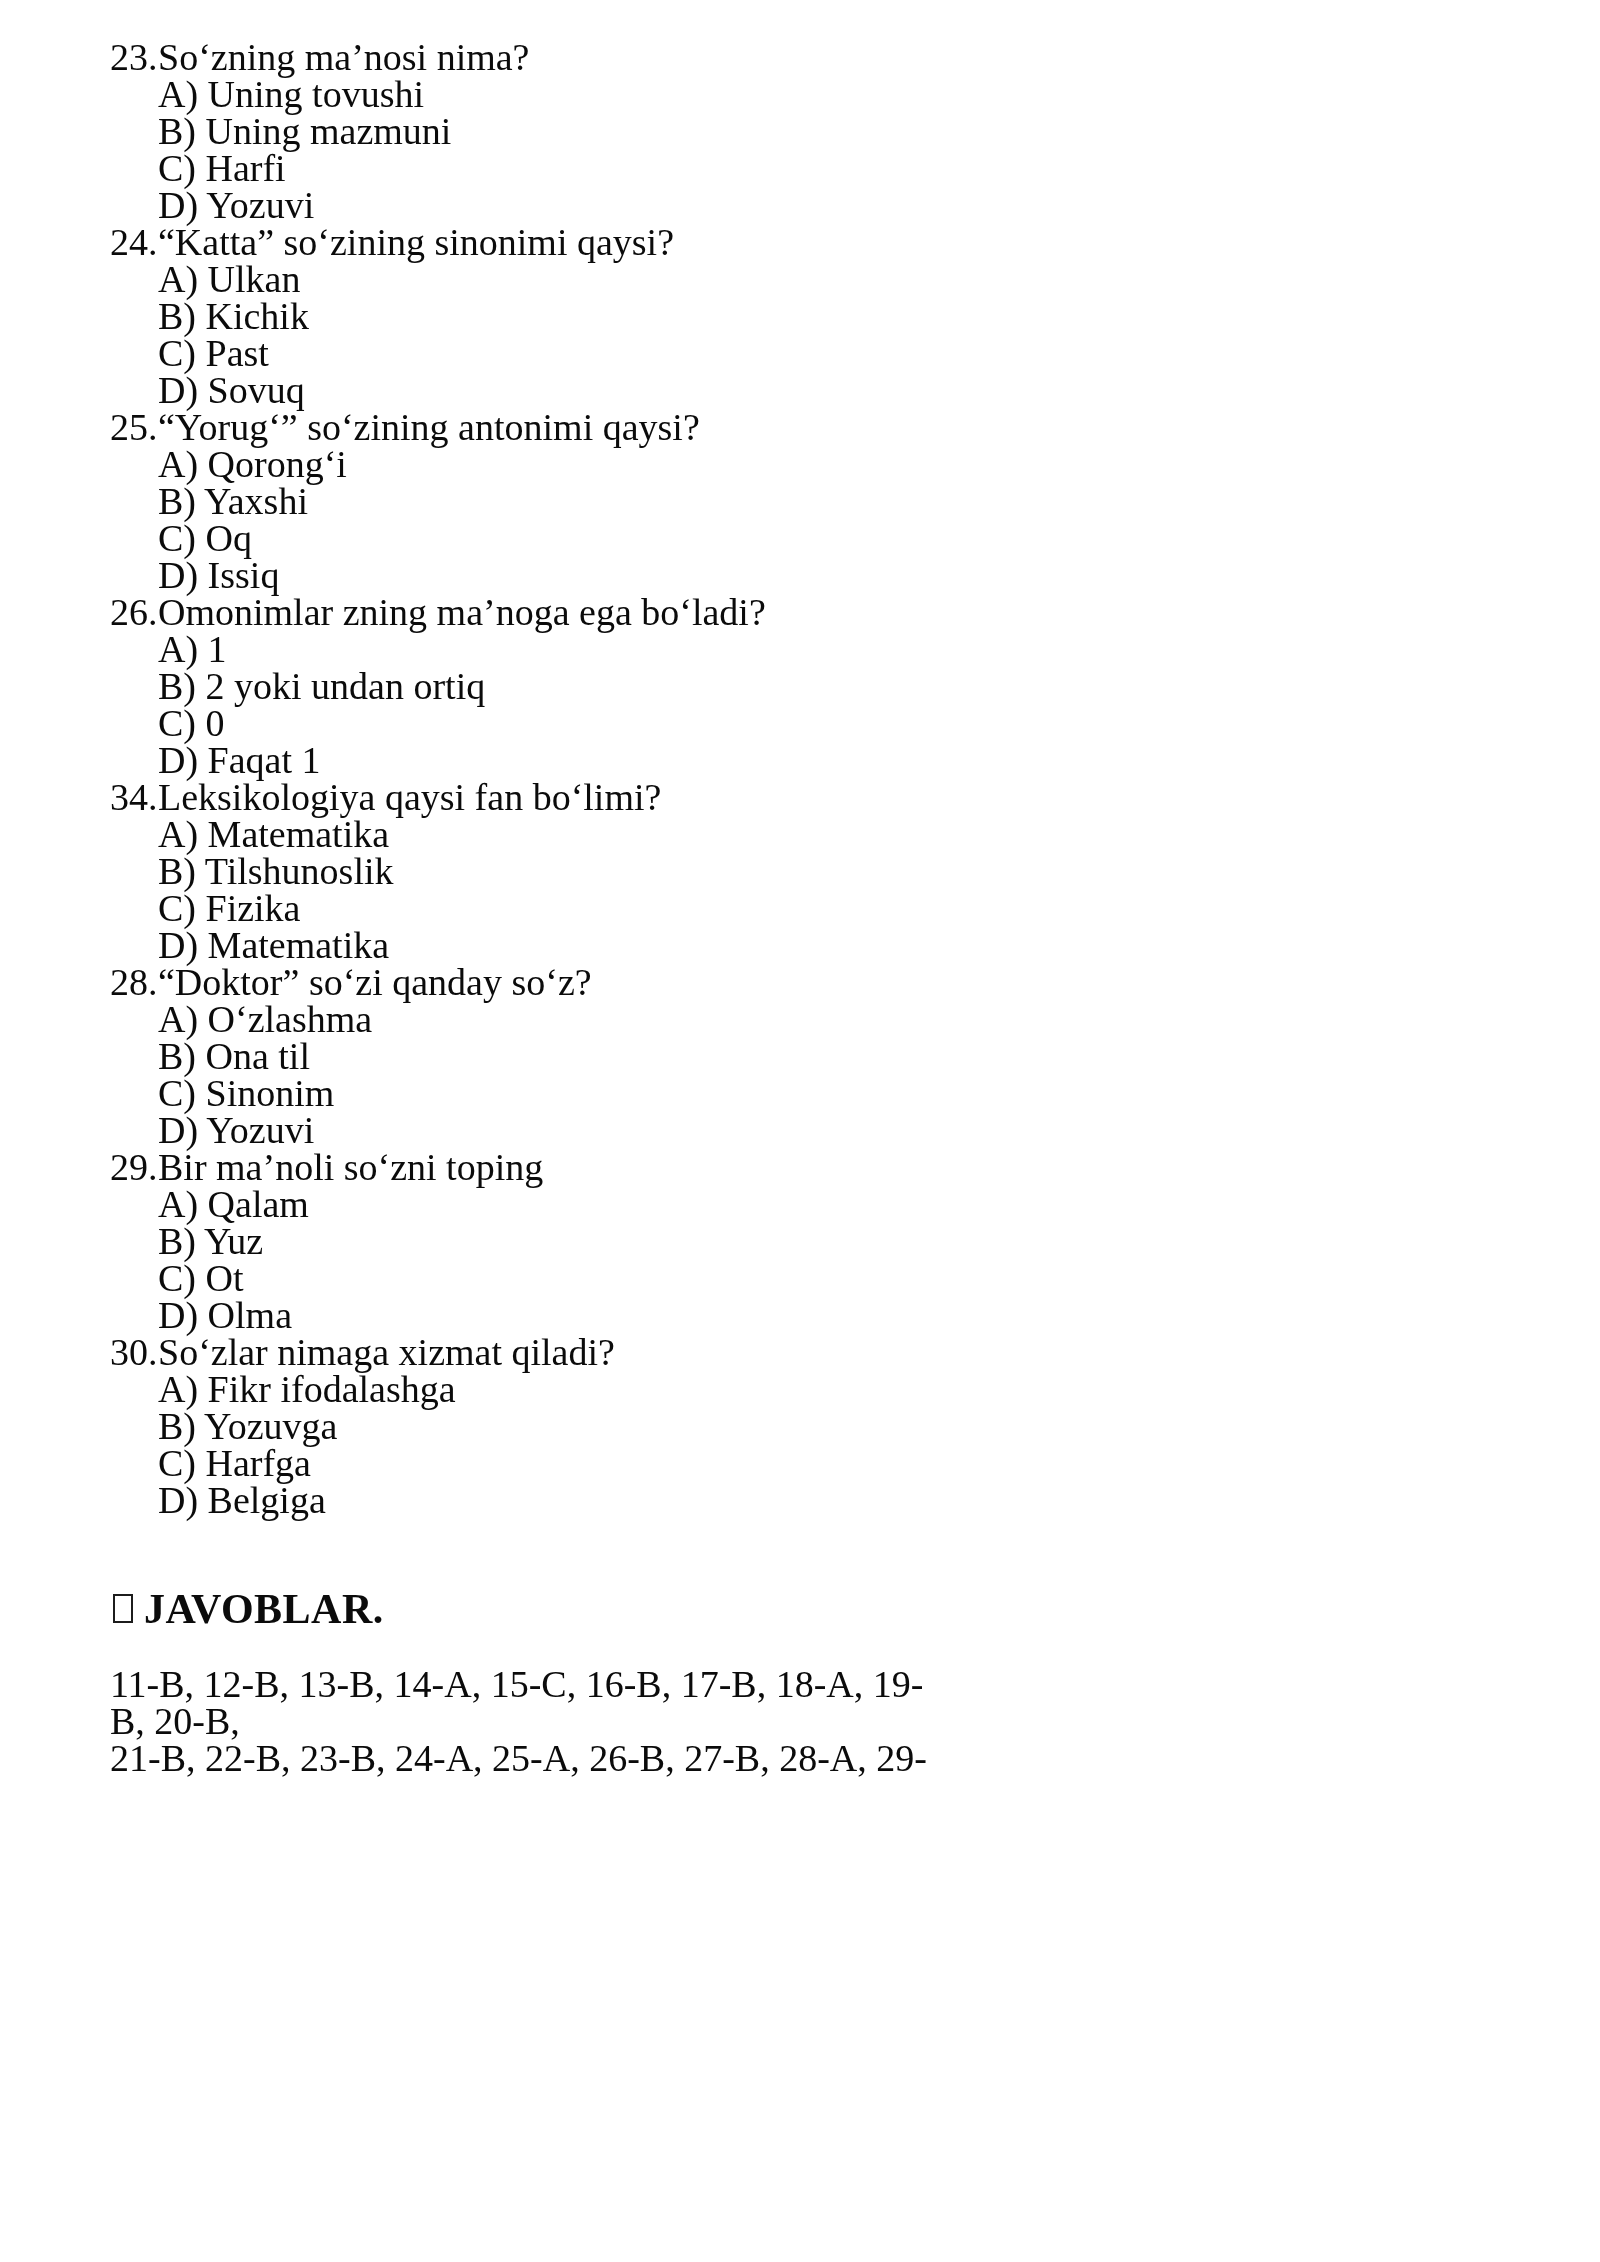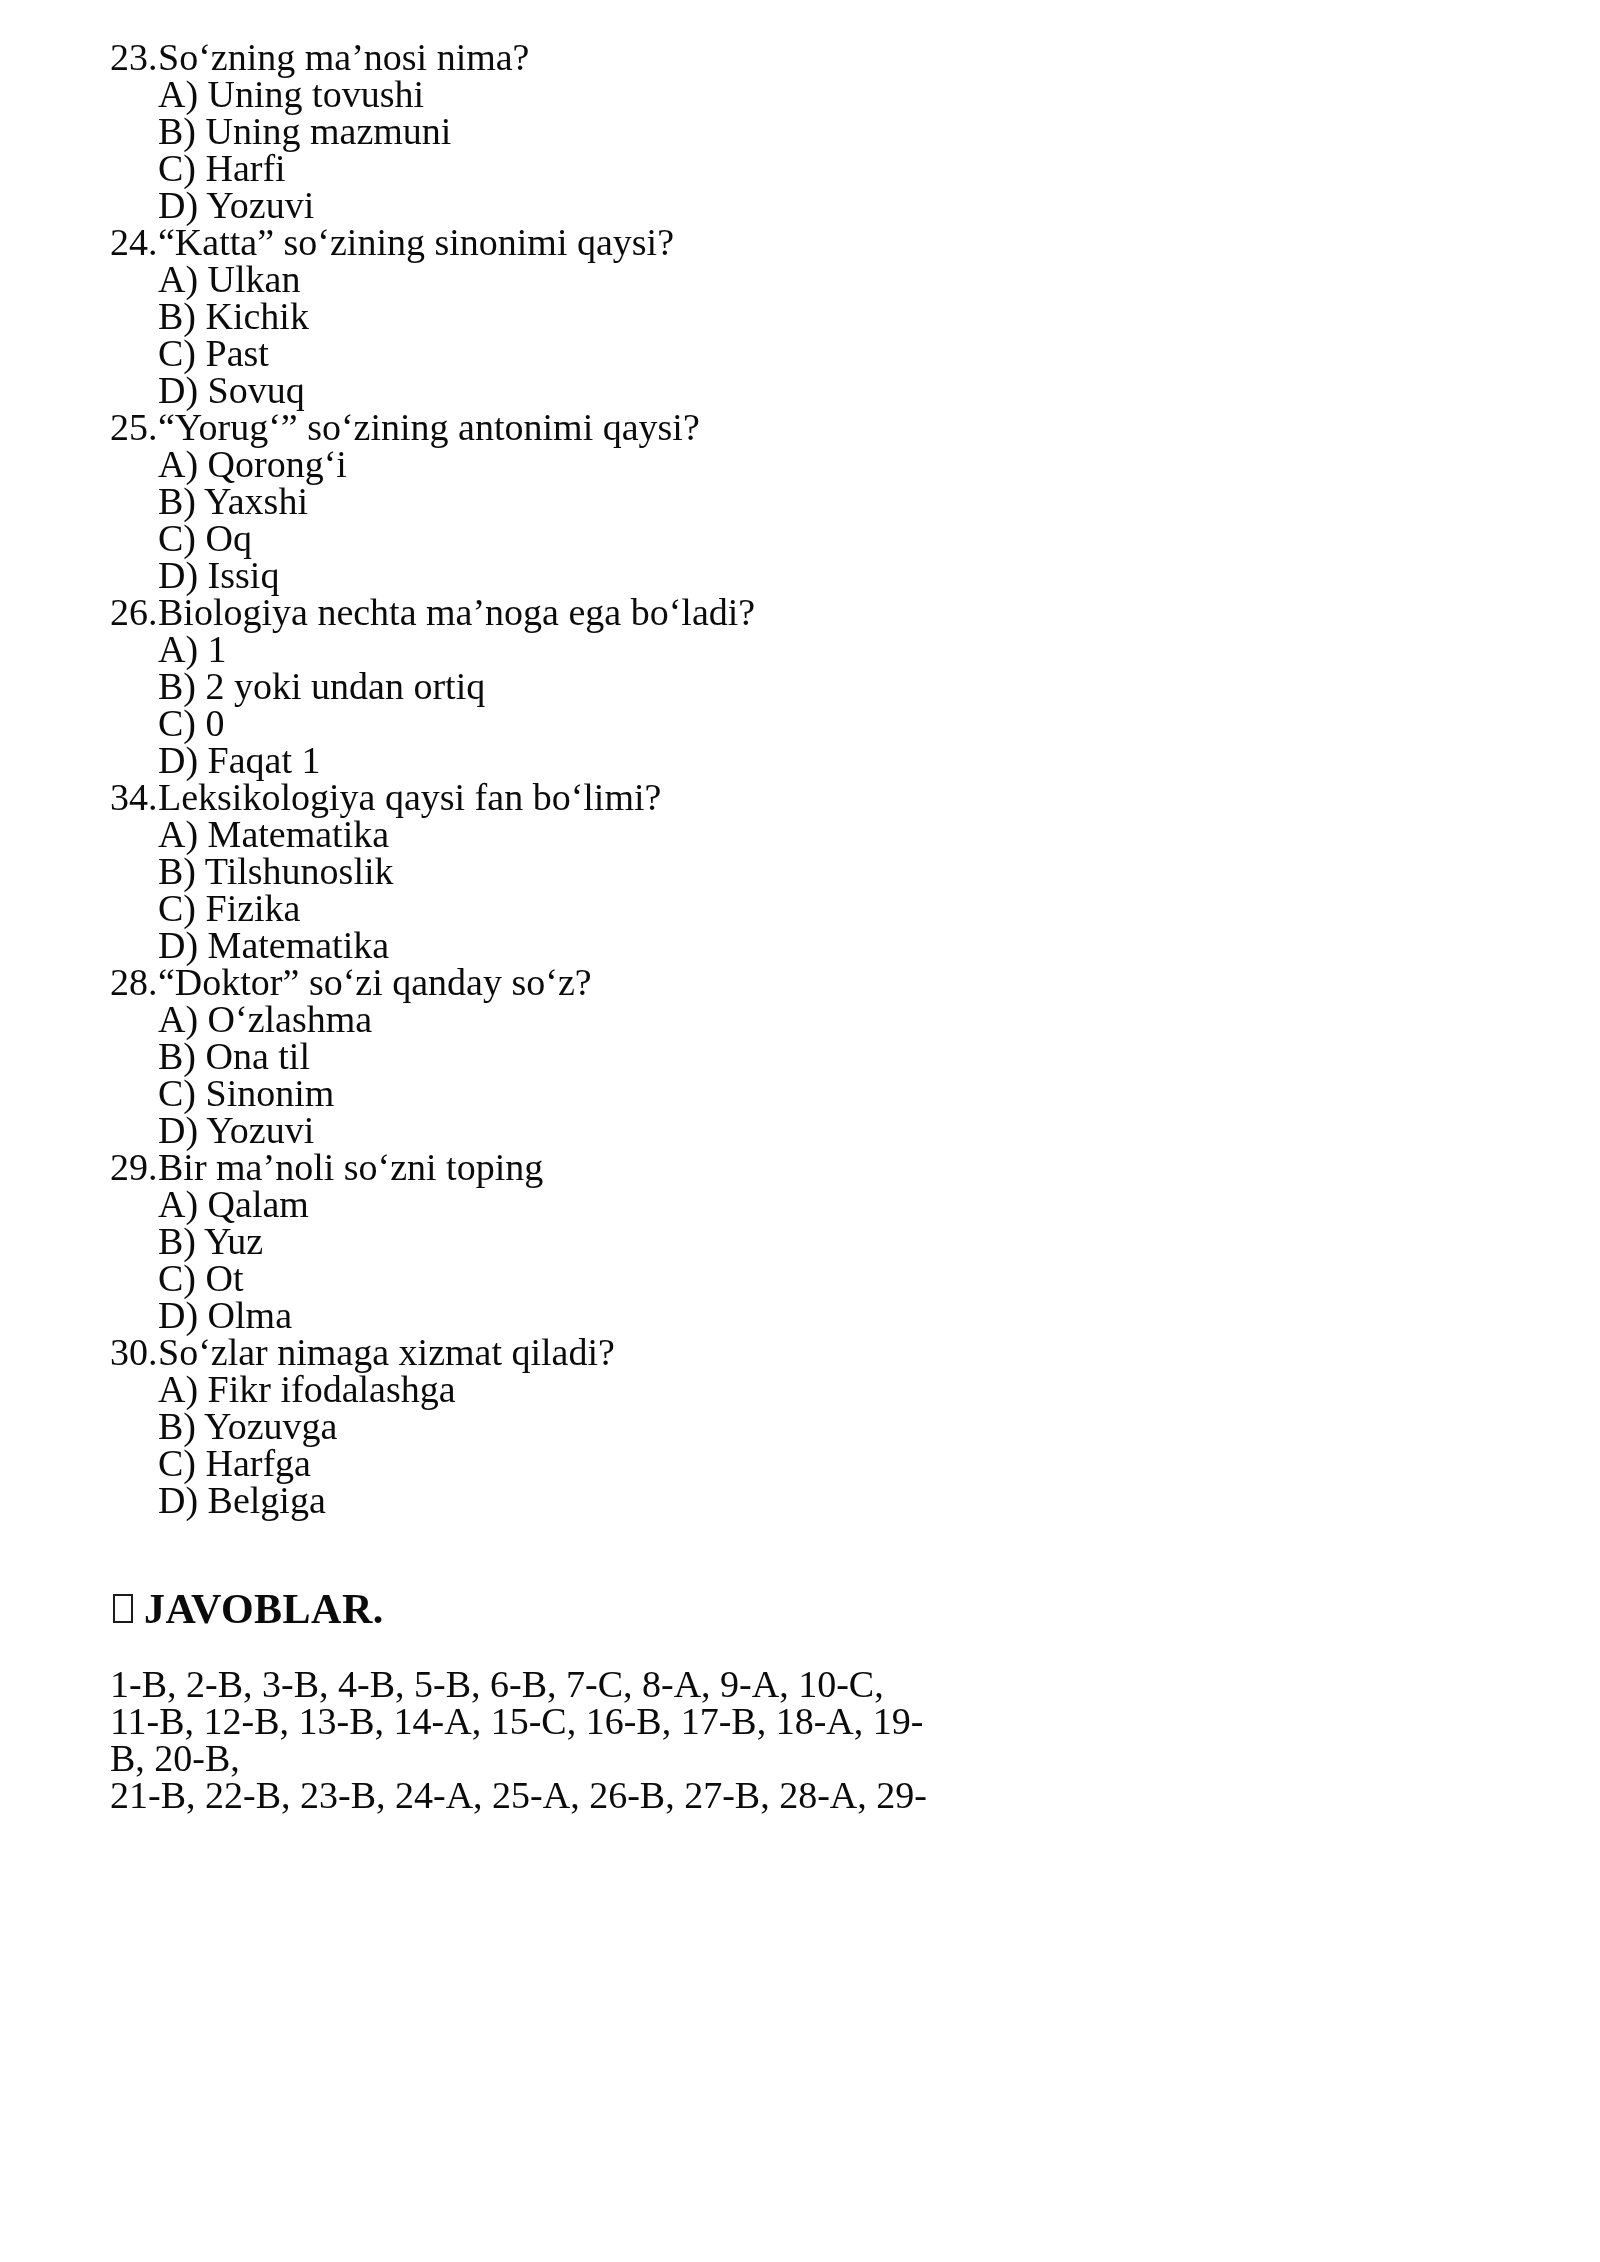--- a/index.html
+++ b/index.html
@@ -83,21 +83,21 @@
 
     <div class="qblock">
       <div class="line qline"><span class="qnum">25.</span><span class="qtext">“Yorug‘” so‘zining antonimi qaysi?</span></div>
       <div class="line opt">A) Qorong‘i</div>
       <div class="line opt">B) Yaxshi</div>
       <div class="line opt">C) Oq</div>
       <div class="line opt">D) Issiq</div>
     </div>
 
     <div class="qblock">
-      <div class="line qline"><span class="qnum">26.</span><span class="qtext">Biologiya nechta ma’noga ega bo‘ladi?</span></div>
+      <div class="line qline"><span class="qnum">26.</span><span class="qtext">Omonimlar zning ma’noga ega bo‘ladi?</span></div>
       <div class="line opt">A) 1</div>
       <div class="line opt">B) 2 yoki undan ortiq</div>
       <div class="line opt">C) 0</div>
       <div class="line opt">D) Faqat 1</div>
     </div>
 
     <div class="qblock">
       <div class="line qline"><span class="qnum">34.</span><span class="qtext">Leksikologiya qaysi fan bo‘limi?</span></div>
       <div class="line opt">A) Matematika</div>
       <div class="line opt">B) Tilshunoslik</div>
@@ -127,19 +127,18 @@
       <div class="line opt">B) Yozuvga</div>
       <div class="line opt">C) Harfga</div>
       <div class="line opt">D) Belgiga</div>
     </div>
 
   </main>
 
   <h2 class="answers-heading"><span class="tofu-box"></span><span>JAVOBLAR.</span></h2>
 
   <section class="answer-key">
-    <div class="ans-line">1-B, 2-B, 3-B, 4-B, 5-B, 6-B, 7-C, 8-A, 9-A, 10-C,</div>
     <div class="ans-line">11-B, 12-B, 13-B, 14-A, 15-C, 16-B, 17-B, 18-A, 19-</div>
     <div class="ans-line">B, 20-B,</div>
     <div class="ans-line">21-B, 22-B, 23-B, 24-A, 25-A, 26-B, 27-B, 28-A, 29-</div>
   </section>
 
 </div>
 
 </body></html>

